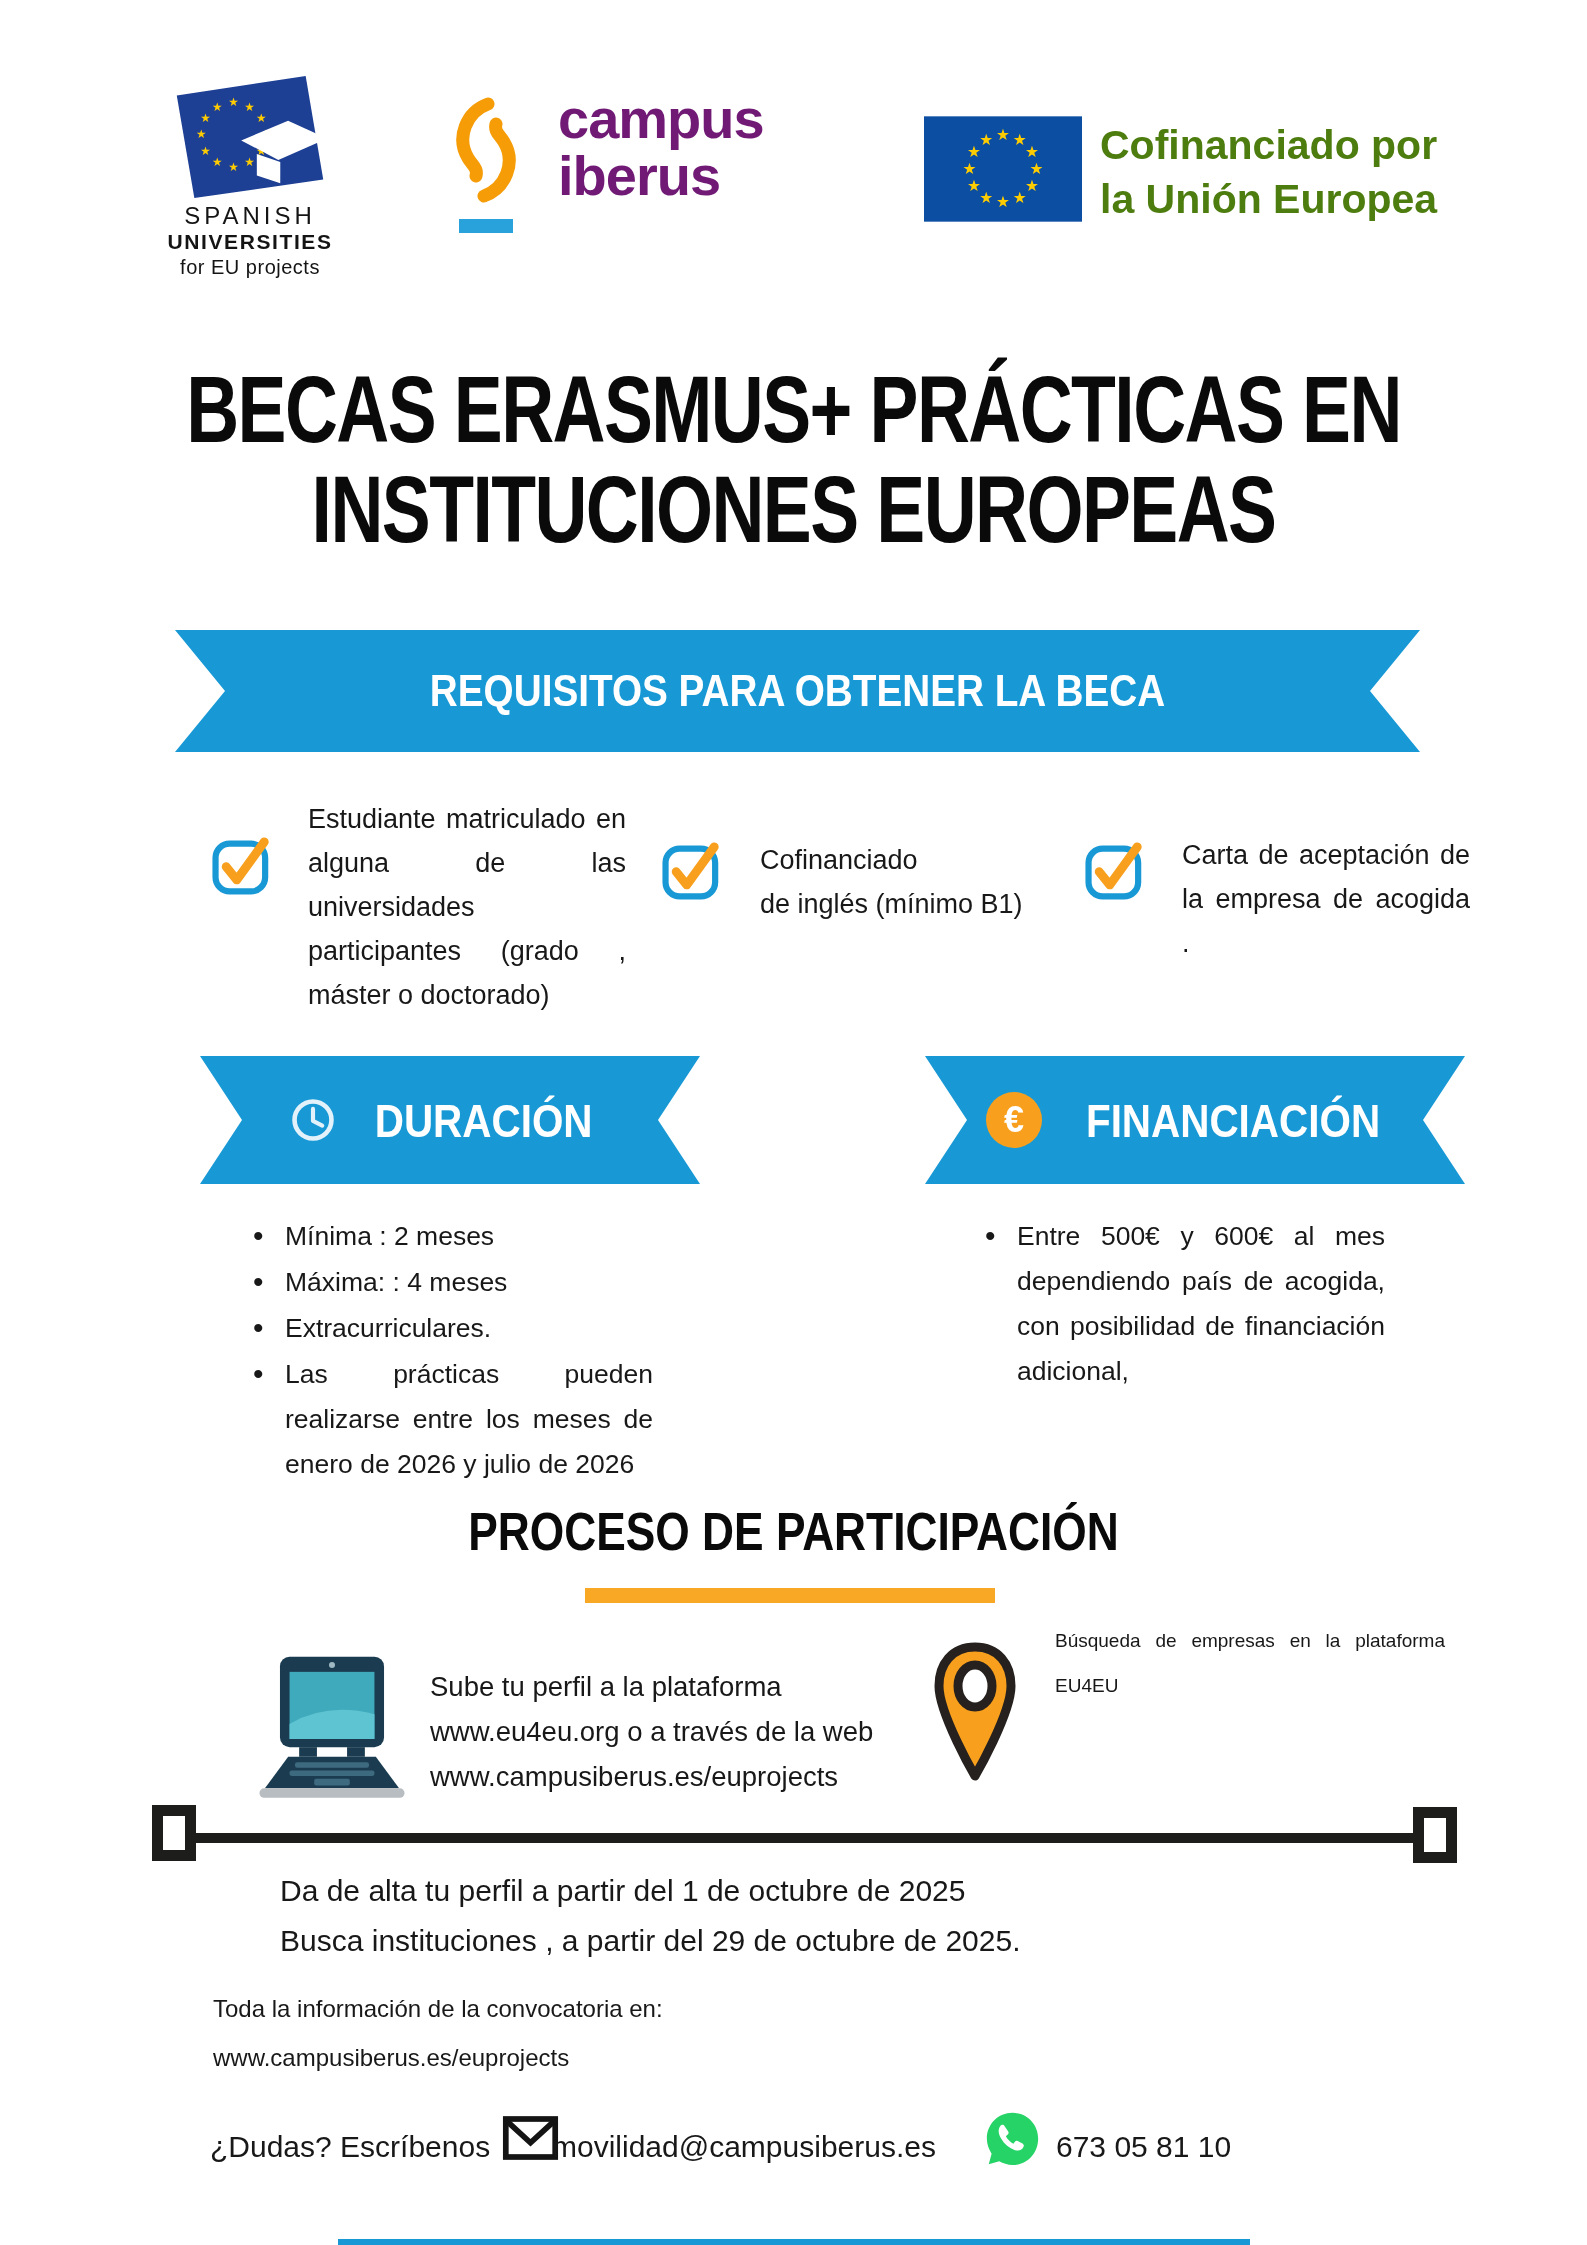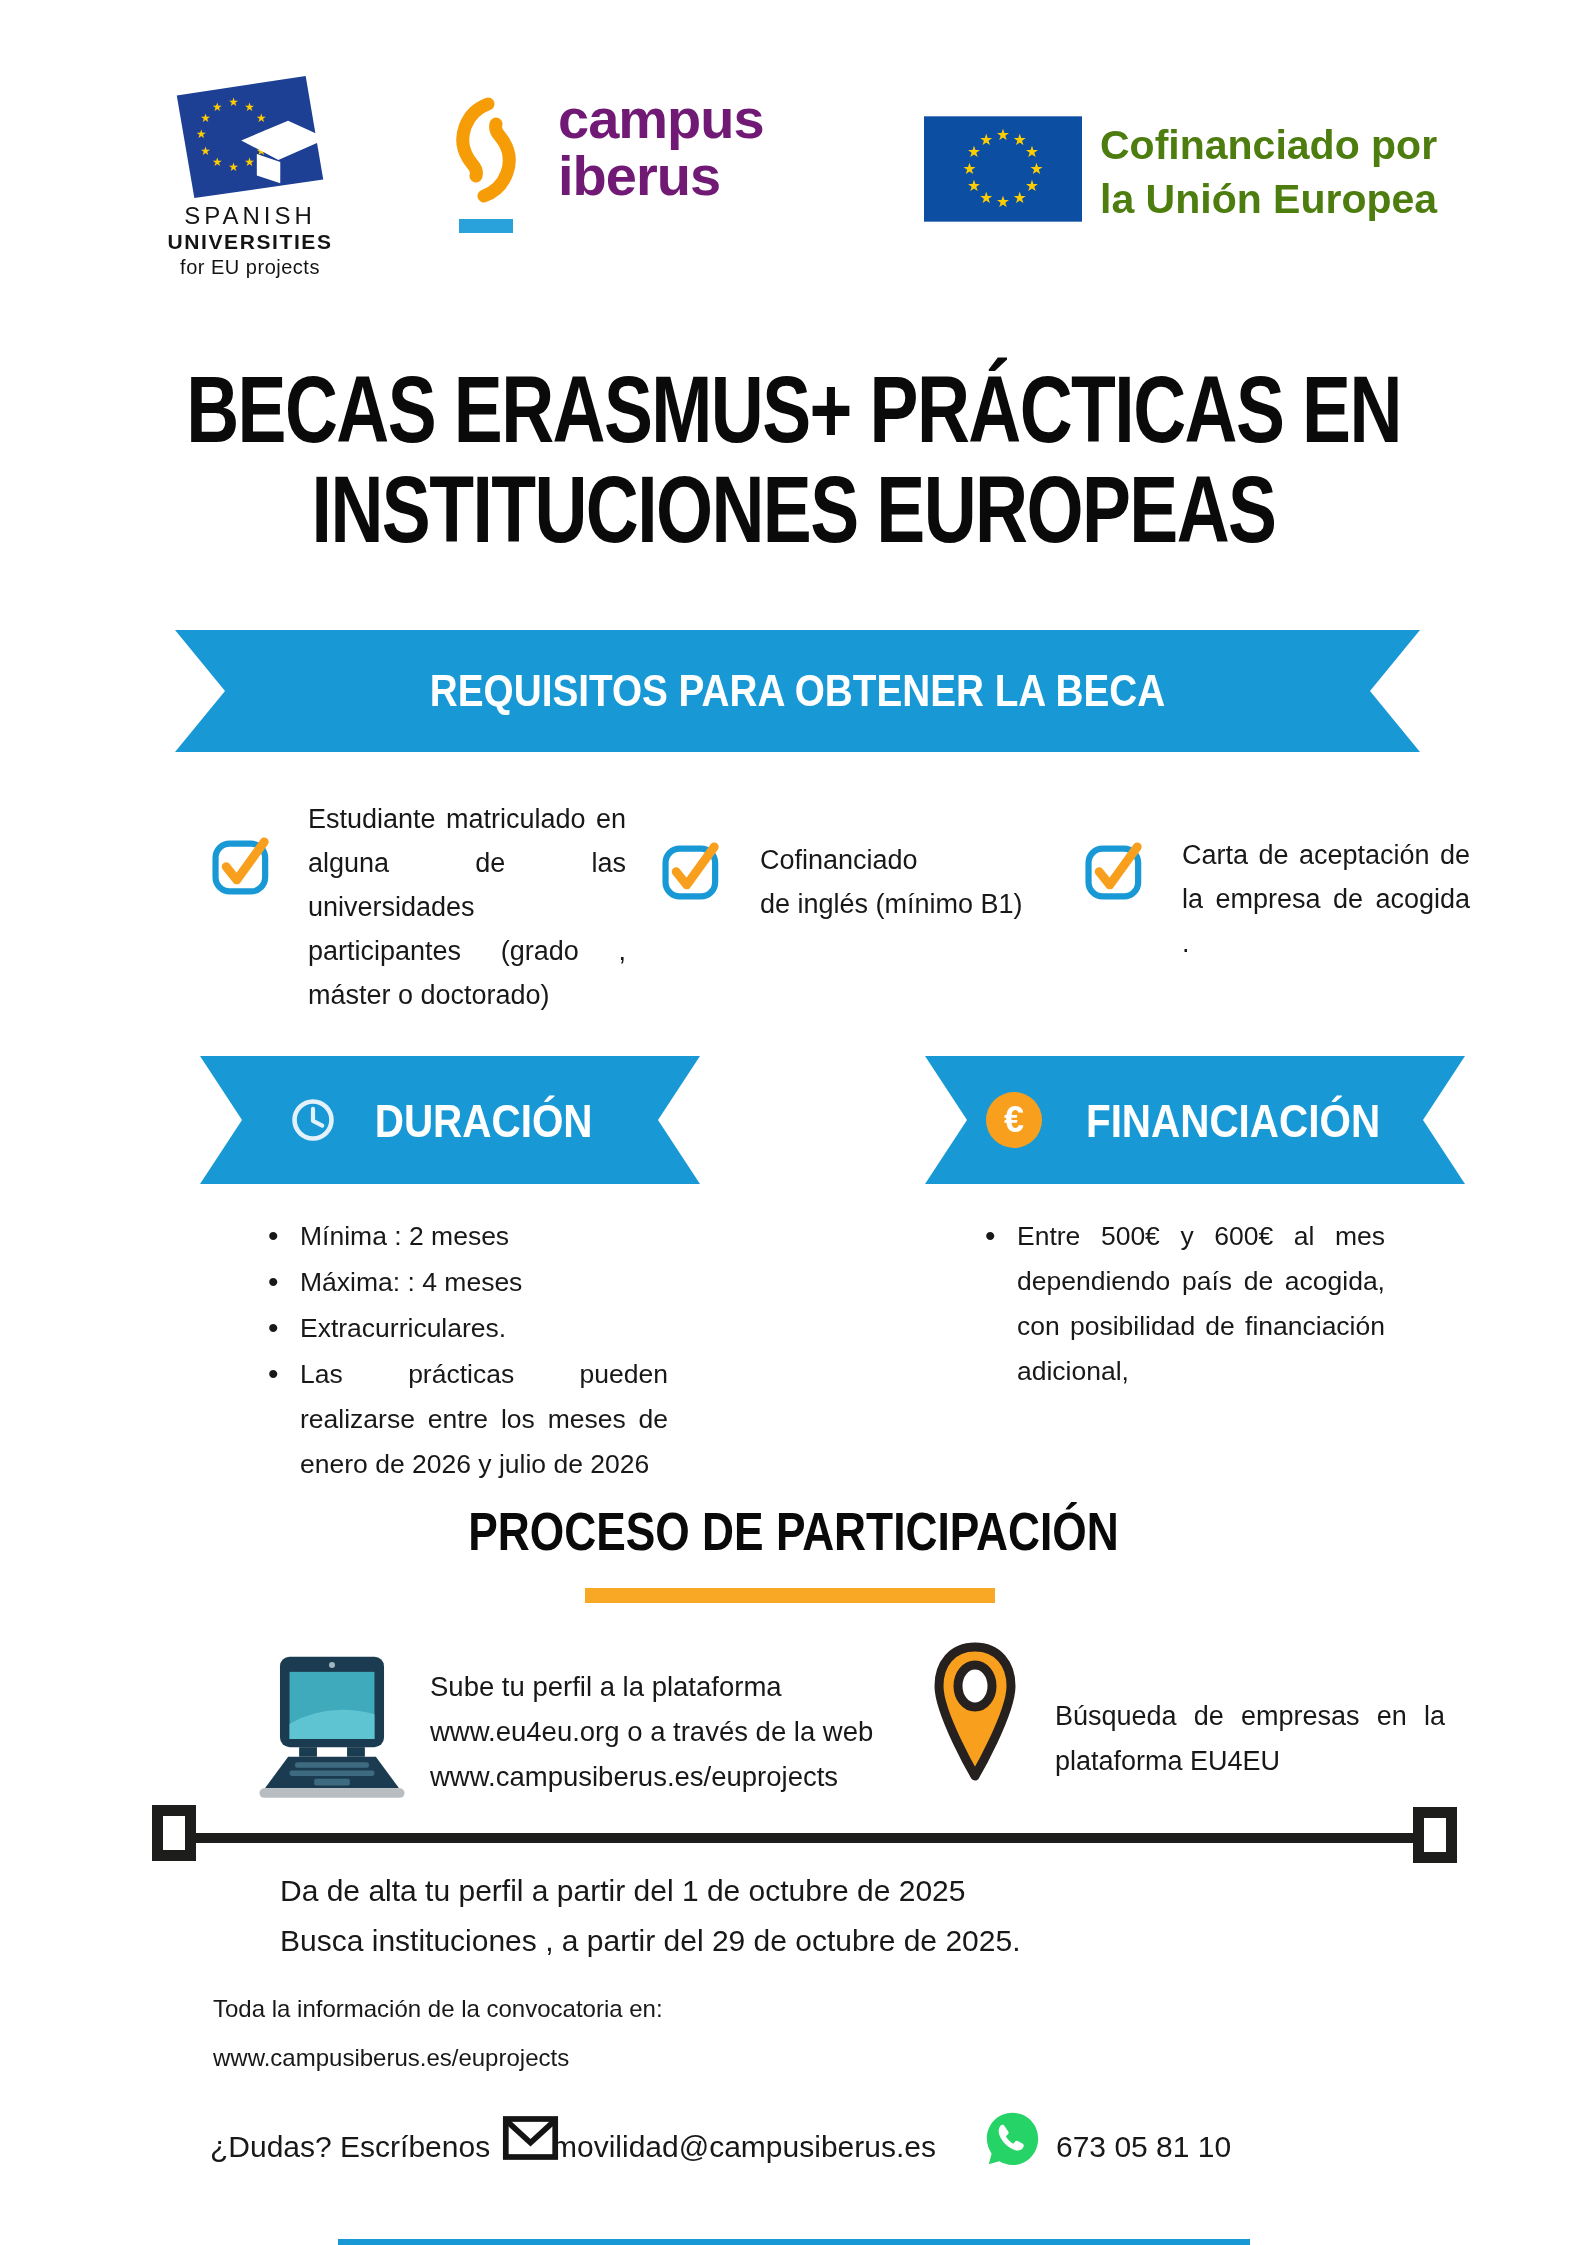--- a/index.html
+++ b/index.html
@@ -40,32 +40,32 @@
   #check1{left:212px;top:833px;} #check2{left:662px;top:838px;} #check3{left:1085px;top:838px;}
   .req-text{font-size:27px;line-height:44px;margin:0;}
   #item1{left:308px;top:797px;width:318px;text-align:justify;}
   #item2{left:760px;top:838px;width:310px;}
   #item3{left:1182px;top:833px;width:288px;text-align:justify;}
 
   
   .blist{margin:0;padding:0;list-style:none;font-size:26.5px;line-height:45px;}
   .blist li{position:relative;padding-left:34px;text-align:justify;margin-bottom:1px;}
   .blist li::before{content:"\2022";position:absolute;left:2px;top:-1px;font-size:30px;}
-  #dur-list{left:266px;top:1214px;width:402px;}
+  #dur-list{left:251px;top:1214px;width:402px;}
   #fin-list{left:983px;top:1214px;width:402px;}
 
   
   .proceso{left:0;top:1500px;width:100%;text-align:center;font-weight:bold;font-size:54px;color:#0a0a0a;}
   .proceso .line{transform:scaleX(.82);white-space:nowrap;}
   .orange-bar{left:585px;top:1588px;width:410px;height:15px;background:#F9A825;}
 
   .laptop{left:243px;top:1652px;width:178px;height:152px;}
   .step1-text{left:430px;top:1664px;font-size:27.5px;line-height:45px;white-space:nowrap;}
   .pin{left:930px;top:1640px;width:90px;height:146px;}
-  .step2-text{left:1055px;top:1694px;width:390px;font-size:27px;line-height:45px;text-align:justify;}
+  .step2-text{left:1055px;top:1618px;width:390px;font-size:19px;line-height:45px;text-align:justify;}
 
   
   .tl-line{left:160px;top:1833px;width:1272px;height:10px;background:#1D1D1B;}
   .tl-sq{width:22px;height:34px;background:#fff;border:11px solid #1D1D1B;}
   #tl-sq-left{left:152px;top:1805px;}
   #tl-sq-right{left:1413px;top:1807px;}
   .notes{left:280px;top:1866px;font-size:30px;line-height:50px;}
   .info{left:213px;top:1984px;font-size:24px;line-height:49px;}
 
   

